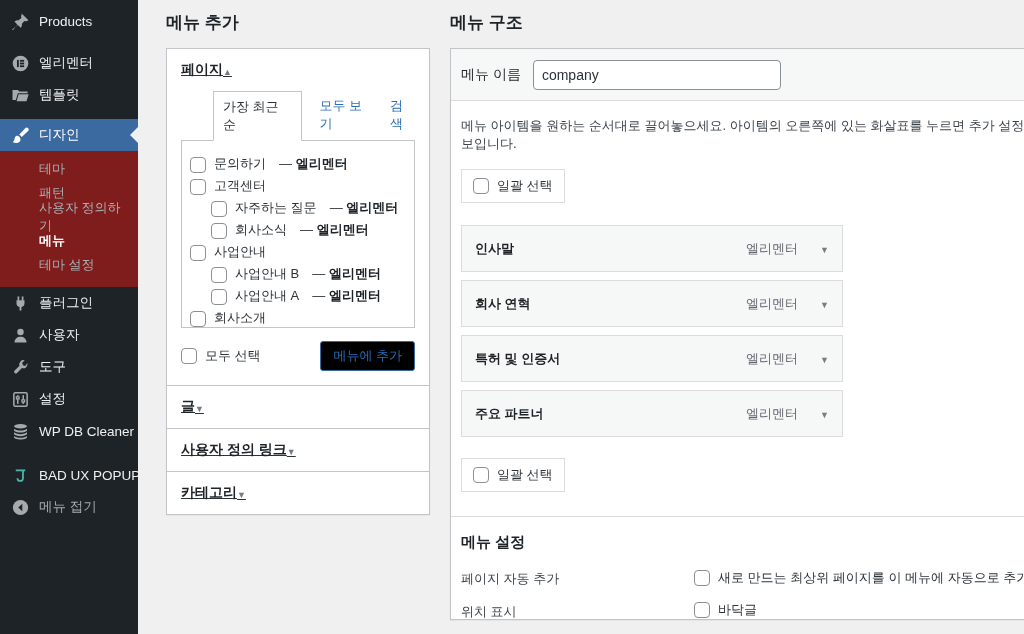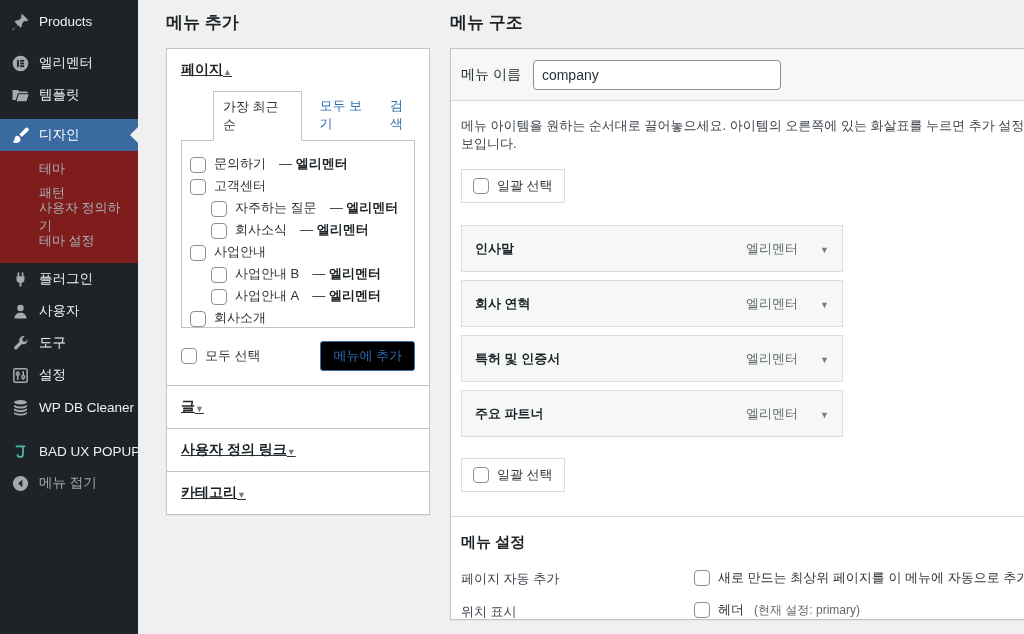--- a/index.html
+++ b/index.html
@@ -185,20 +185,21 @@
           <path d="M6.4 10.3c1.9.2 3.4 1.7 3.6 3.6.2 2.2-1.7 4-4.5 4-1.3 0-2.7-.4-3.8-1.1 1-.6 1.6-1.3 1.8-2.4.4-2 1.2-4.3 2.9-4.1z"></path>
         </svg>
     </span>
     <span class="lbl">디자인</span>
   </div>
 
   <div class="submenu">
     <div class="smi">테마</div>
     <div class="smi">패턴</div>
     <div class="smi">사용자 정의하기</div>
+    <div class="smi current">메뉴</div>
     <div class="smi">테마 설정</div>
   </div>
 
   <div class="mi">
     <span class="ico">
       <svg viewBox="0 0 20 20" fill="currentColor">
           <rect x="6.9" y="2.6" width="1.8" height="4.4"></rect>
           <rect x="11.3" y="2.6" width="1.8" height="4.4"></rect>
           <path d="M5.8 6.6h8.4v3.1a4.2 4.2 0 0 1-3.2 4.08v2.72a1 1 0 0 1-2 0v-2.72A4.2 4.2 0 0 1 5.8 9.7V6.6z"></path>
         </svg>
@@ -412,25 +413,20 @@
           <span class="cb"></span>
           <span class="opt-lbl">새로 만드는 최상위 페이지를 이 메뉴에 자동으로 추가하기</span>
         </label>
       </div>
 
       <div class="set-row">
         <div class="set-label">위치 표시</div>
         <div class="opt-stack">
           <label class="opt">
             <span class="cb"></span>
-            <span class="opt-lbl">헤더</span>
-            <span class="note">(현재 설정: primary)</span>
-          </label>
-          <label class="opt">
-            <span class="cb"></span>
             <span class="opt-lbl">바닥글</span>
 
           </label>
         </div>
       </div>
     </div>
 
     
 
     

